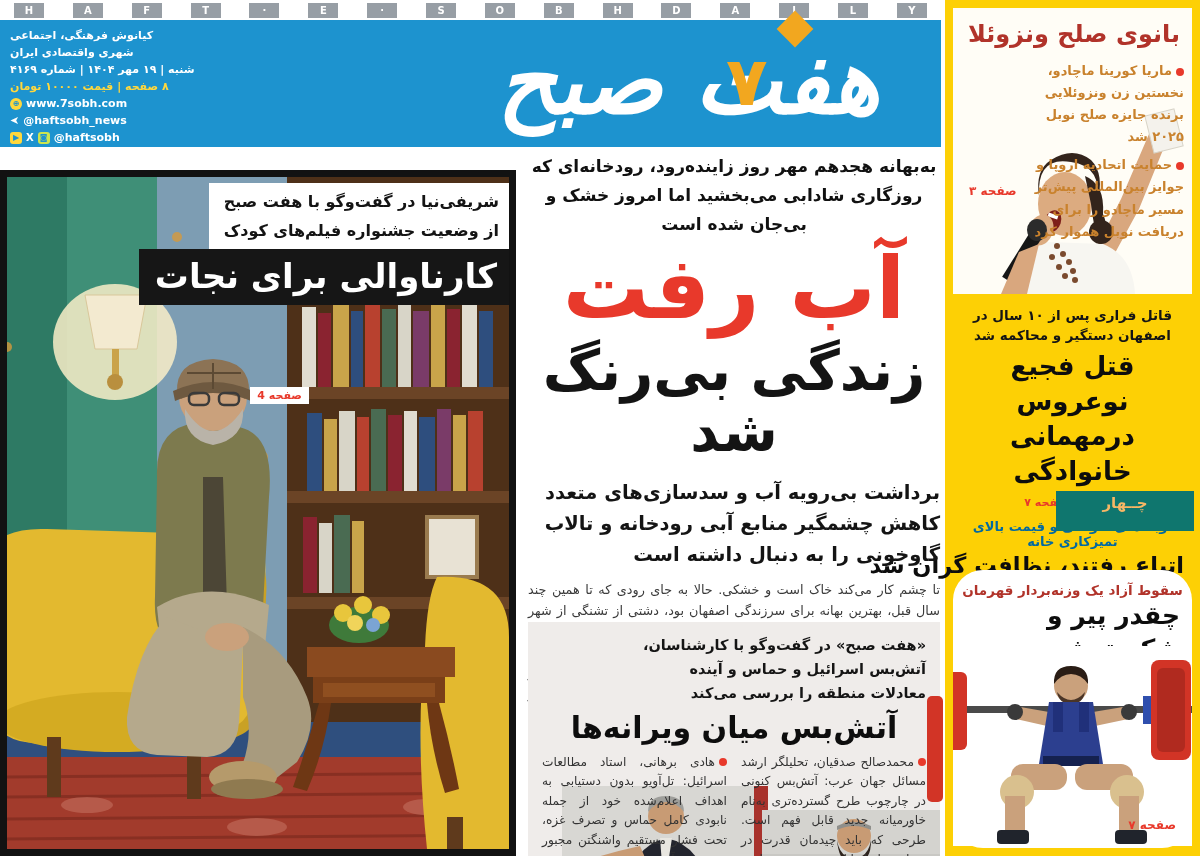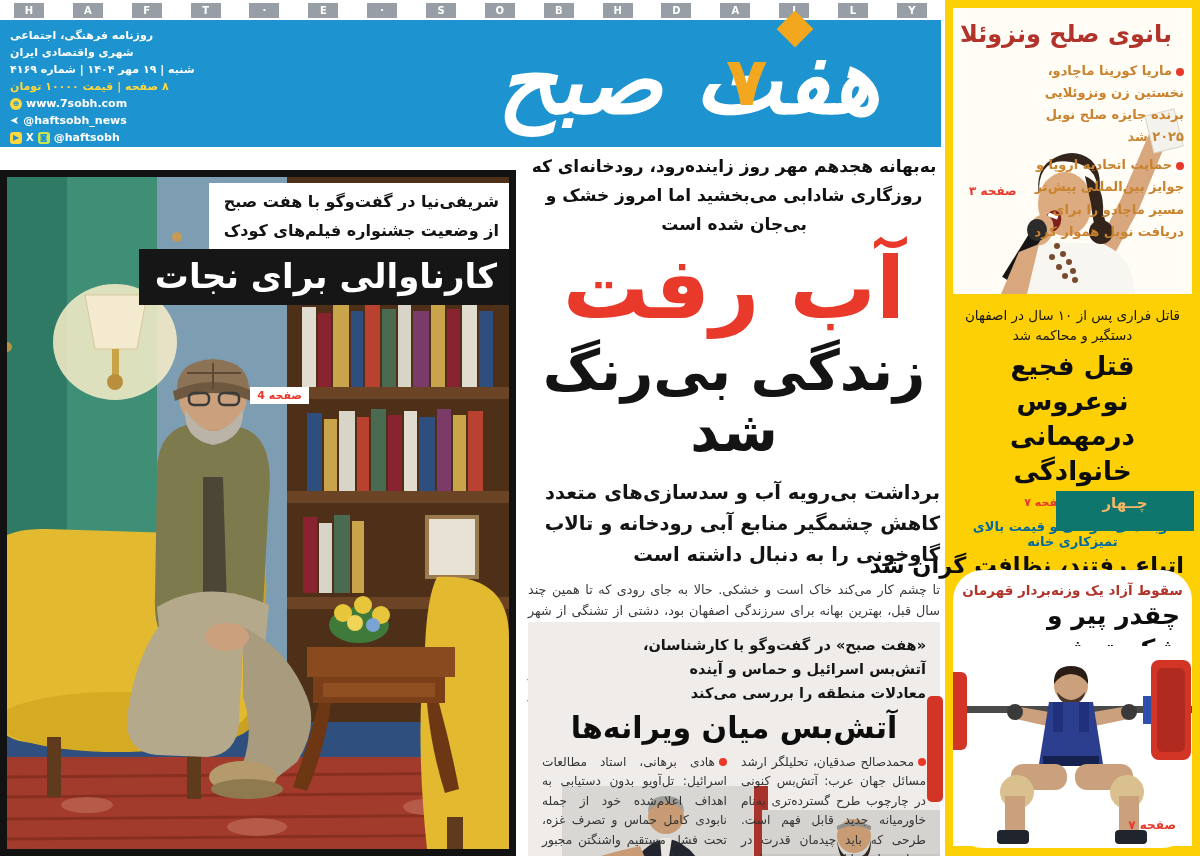--- a/index.html
+++ b/index.html
@@ -23,29 +23,29 @@
   .ic.x  { color:#fff; font-weight:bold; width:auto; font-size:10px; }
   .ic.ig { background:#cbe54e; color:#1d93cf; }
   .logo { position:absolute; left:250px; top:0px; width:660px; height:127px; }
   .logo-text { position:absolute; right:30px; top:-2px; font-size:92px; font-weight:bold; color:#fff; direction:rtl; line-height:127px; letter-spacing:-3px; font-style:italic; }
   .logo-seven { position:absolute; left:476px; top:28px; font-size:68px; font-weight:bold; color:#f2a71f; line-height:1; }
   .logo-diamond { position:absolute; left:532px; top:-4px; width:26px; height:26px; background:#f2a71f; transform:rotate(45deg); }
 
   
   .rightcol { position:absolute; left:945px; top:0; width:255px; height:856px; background:#fdd005; padding:8px; display:flex; flex-direction:column; }
   .box-ven { background:#fffdf6; height:286px; position:relative; overflow:hidden; }
-  .ven-title { color:#b1332a; font-size:24px; font-weight:bold; direction:rtl; text-align:right; padding:12px 20px 0 0; position:relative; z-index:2; }
+  .ven-title { color:#b1332a; font-size:24px; font-weight:bold; direction:rtl; text-align:right; padding:12px 12px 0 0; position:relative; z-index:2; }
   .ven-bullets { position:absolute; top:52px; right:8px; width:168px; direction:rtl; text-align:right; font-size:13px; font-weight:bold; color:#c9822d; line-height:1.7; z-index:2; }
   .ven-bullets p { margin-bottom:6px; }
   .dot { display:inline-block; width:8px; height:8px; border-radius:50%; background:#e8392b; margin-left:4px; vertical-align:middle; }
   .ven-page { position:absolute; left:16px; top:176px; color:#e8392b; font-size:12px; font-weight:bold; z-index:2; }
   .ven-photo { position:absolute; left:0; bottom:0; width:239px; height:190px; z-index:1; }
 
   .sec-crime { height:262px; margin-top:7px; position:relative; padding:4px 8px; direction:rtl; }
-  .crime-k1 { font-size:13.5px; font-weight:normal; text-align:center; line-height:1.5; color:#151515; }
+  .crime-k1 { font-size:13.5px; font-weight:bold; text-align:center; line-height:1.5; color:#151515; }
   .crime-h1 { font-size:26px; font-weight:bold; text-align:center; line-height:1.35; color:#0d0d0d; margin-top:3px; letter-spacing:-1px; }
   .stamp-row { position:relative; height:26px; margin-top:2px; }
   .stamp { position:absolute; right:-10px; top:0; width:138px; height:40px; background:#0f766e; color:#f8b765; font-weight:bold; font-size:15px; text-align:center; line-height:24px; z-index:2; letter-spacing:2px; }
   .stamp-page { position:absolute; right:116px; top:5px; color:#e8392b; font-size:11px; font-weight:bold; z-index:1; }
   .crime-k2 { font-size:13px; font-weight:bold; text-align:center; color:#0369a1; margin-top:2px; }
   .crime-h2 { font-size:22.5px; font-weight:bold; text-align:center; white-space:nowrap; color:#0d0d0d; margin-top:3px; letter-spacing:-1px; }
   .crime-body { font-size:12.2px; line-height:1.55; color:#2f2f2f; text-align:justify; margin-top:5px; font-weight:500; }
   .crime-page { color:#e8392b; font-size:12px; font-weight:bold; text-align:left; margin-top:5px; }
 
   .box-lift { background:#fff; flex:1; margin-top:7px; position:relative;border-radius:30px; }
@@ -102,21 +102,21 @@
     <span class="lbox">H</span>
     <span class="lbox">D</span>
     <span class="lbox">A</span>
     <span class="lbox">I</span>
     <span class="lbox">L</span>
     <span class="lbox">Y</span>
   </div>
 
   <div class="header">
     <div class="pubinfo">
-      <div class="fa">روزنامه فرهنگی، اجتماعی</div>
+      <div class="fa">کیانوش فرهنگی، اجتماعی</div>
       <div class="fa">شهری واقتصادی ایران</div>
       <div class="fa">شنبه | ۱۹ مهر ۱۴۰۴ | شماره ۴۱۶۹</div>
       <div class="price">۸ صفحه | قیمت ۱۰۰۰۰ تومان</div>
       <div class="web">
           <span class="ic globe">⊕</span>
           <span>www.7sobh.com</span>
         </div>
       <div class="web">
           <span class="ic tg">➤</span>
           <span>@haftsobh_news</span>

